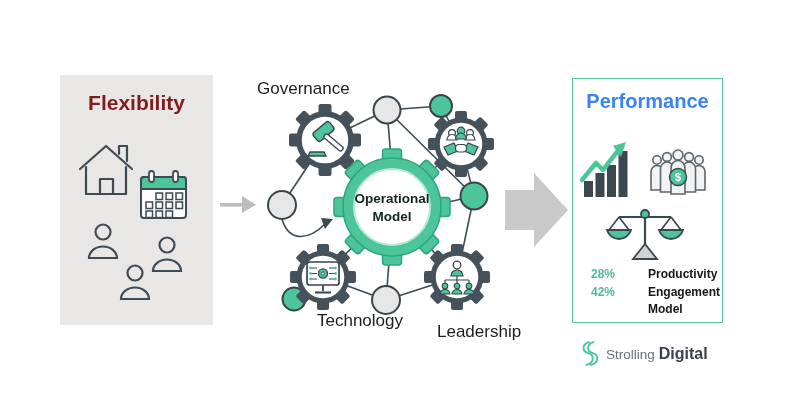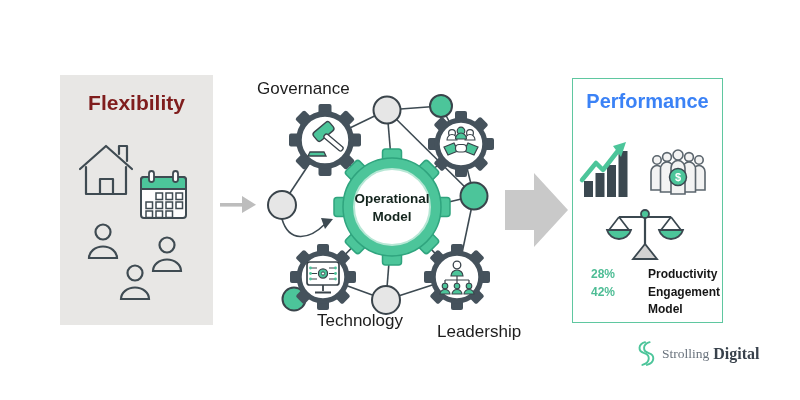--- a/index.html
+++ b/index.html
@@ -20,21 +20,21 @@
   
   .panel-right{position:absolute;left:572px;top:78px;width:151px;height:245px;background:#fff;
                border:1.5px solid #5fc7a0;box-sizing:border-box;}
   .panel-right .title{margin:11px 0 0;text-align:center;font-size:20px;font-weight:bold;color:#3b82f6;}
   .panel-right svg.icons{position:absolute;left:0;top:58px;}
   .stats{position:absolute;left:18px;top:187px;}
   .stat-row{display:flex;font-size:12px;font-weight:bold;line-height:17.5px;gap:24px;}
   .stat-pct{width:33px;color:#4ebd95;}
   .stat-label{color:#161616;}
   
-  .brand{position:absolute;left:636px;top:339px;display:flex;align-items:center;gap:6px;height:30px;font-family:Liberation Serif, serif;}
+  .brand{position:absolute;left:580px;top:339px;display:flex;align-items:center;gap:6px;height:30px;}
   .brand-s1{font-size:13.5px;color:#6a737d;}
   .brand-s2{font-size:16px;color:#39424c;font-weight:bold;margin-left:-2px;}
 </style>
 </head>
 <body>
 
 <div class="canvas">
 
   <div class="panel-left">
     <div class="title">Flexibility</div>

